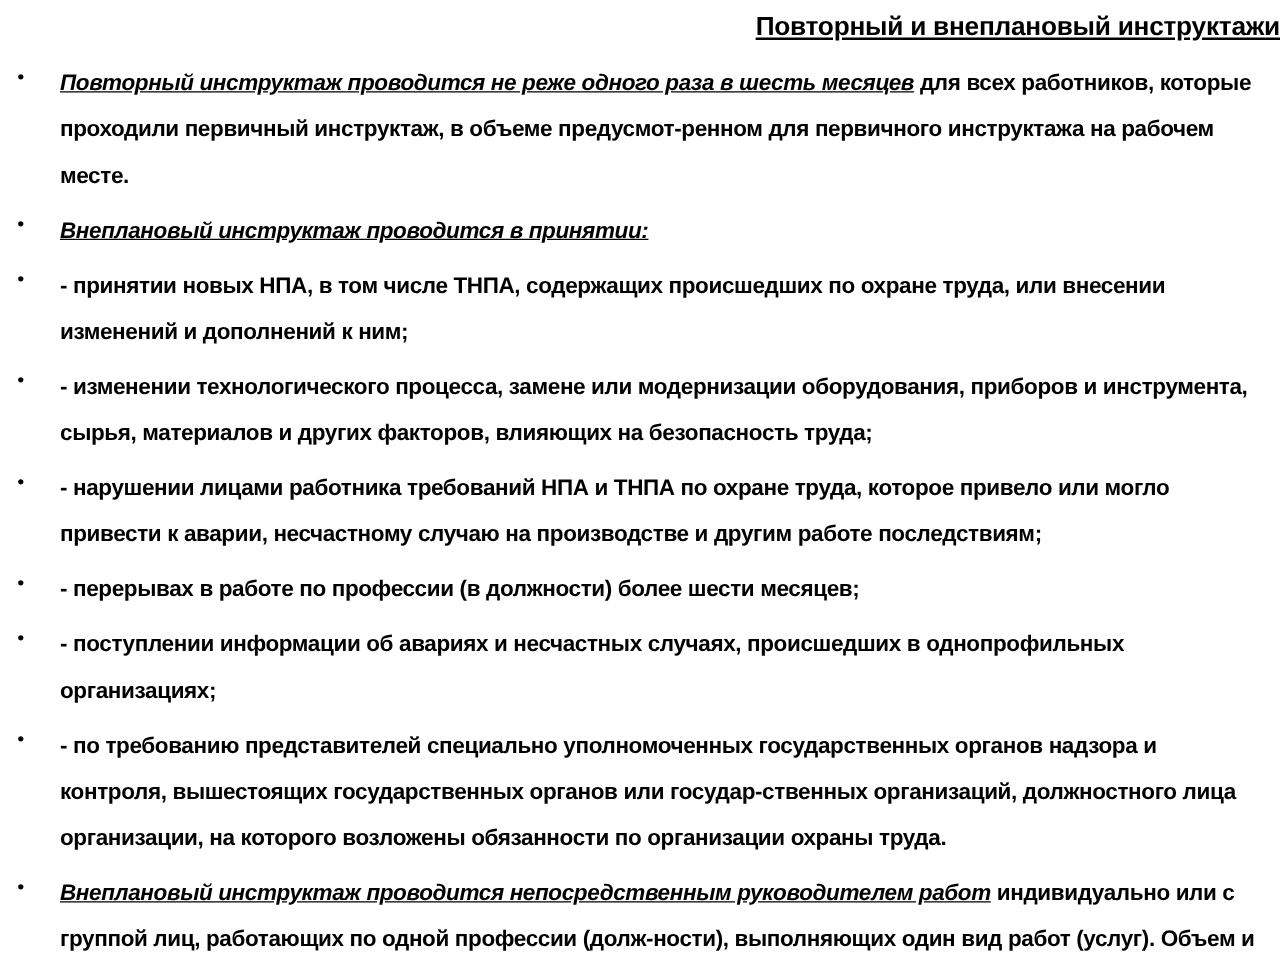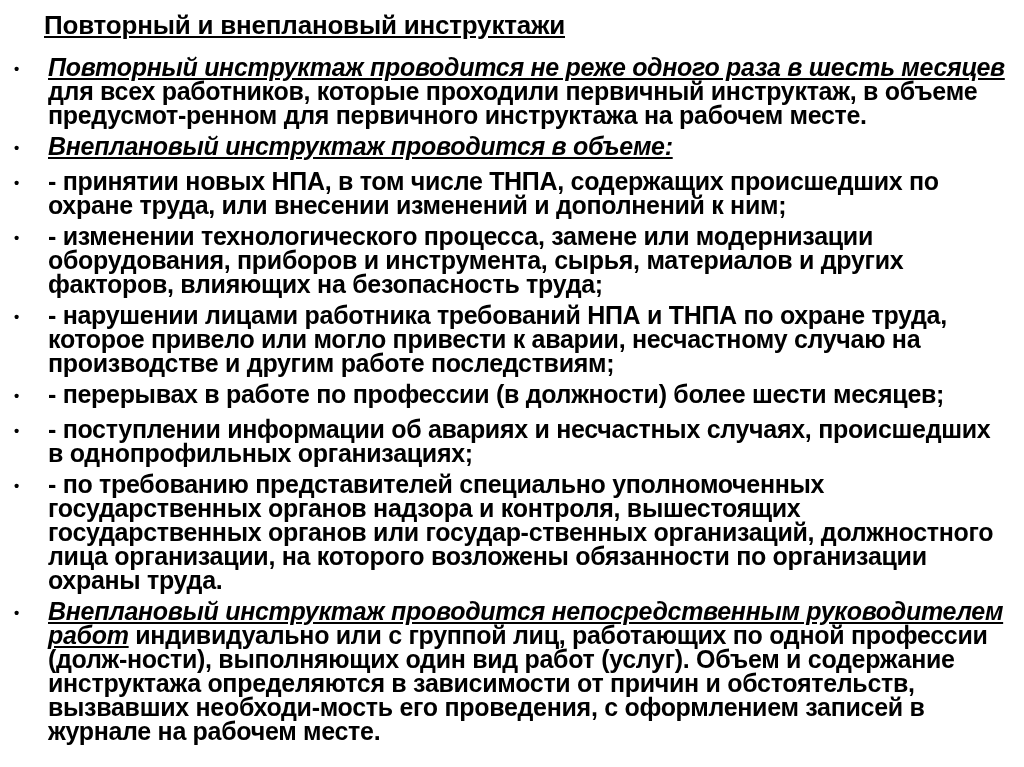--- a/index.html
+++ b/index.html
@@ -15,26 +15,25 @@
     width: 1024px;
     height: 767px;
     background: #ffffff;
     color: #000000;
     font-family: "Liberation Sans", "DejaVu Sans", sans-serif;
     font-weight: bold;
     padding: 8px 0 0 0;
   }
   .title {
     margin: 2px 0 14px 0;
-    text-align: left;
-    font-size: 26px;
+    text-align: right;
+    font-size: 21px;
     font-weight: bold;
     text-decoration: underline;
     letter-spacing: -0.2px;
-    padding-left: 44px;
   }
   .bullets {
     list-style: none;
     margin: 0;
     padding: 0 16px 0 8px;
   }
   .bullet {
     display: flex;
     align-items: flex-start;
     margin-bottom: 7px;
@@ -42,42 +41,42 @@
   .marker {
     flex: none;
     width: 40px;
     padding-left: 6px;
     box-sizing: border-box;
     font-size: 15px;
     line-height: 28px;
   }
   .text {
     flex: 1;
-    font-size: 25px;
-    line-height: 24px;
+    font-size: 18px;
+    line-height: 37px;
     letter-spacing: -0.3px;
   }
   .lead {
     font-style: italic;
     text-decoration: underline;
   }
 </style>
 </head>
 <body>
 
 <div class="slide">
   <h1 class="title">Повторный и внеплановый инструктажи</h1>
   <ul class="bullets">
     <li class="bullet">
       <span class="marker">•</span>
       <div class="text"><span class="lead">Повторный инструктаж проводится не реже одного раза в шесть месяцев</span><span class="rest"> для всех работников, которые проходили первичный инструктаж, в объеме предусмот-ренном для первичного инструктажа на рабочем месте.</span></div>
     </li>
     <li class="bullet">
       <span class="marker">•</span>
-      <div class="text"><span class="lead">Внеплановый инструктаж проводится в объеме:</span><span class="rest"></span></div>
+      <div class="text"><span class="lead">Внеплановый инструктаж проводится в принятии:</span><span class="rest"></span></div>
     </li>
     <li class="bullet">
       <span class="marker">•</span>
       <div class="text"><span class="lead"></span><span class="rest">- принятии новых НПА, в том числе ТНПА, содержащих происшедших по охране труда, или внесении изменений и дополнений к ним;</span></div>
     </li>
     <li class="bullet">
       <span class="marker">•</span>
       <div class="text"><span class="lead"></span><span class="rest">- изменении технологического процесса, замене или модернизации оборудования, приборов и инструмента, сырья, материалов и других факторов, влияющих на безопасность труда;</span></div>
     </li>
     <li class="bullet">

